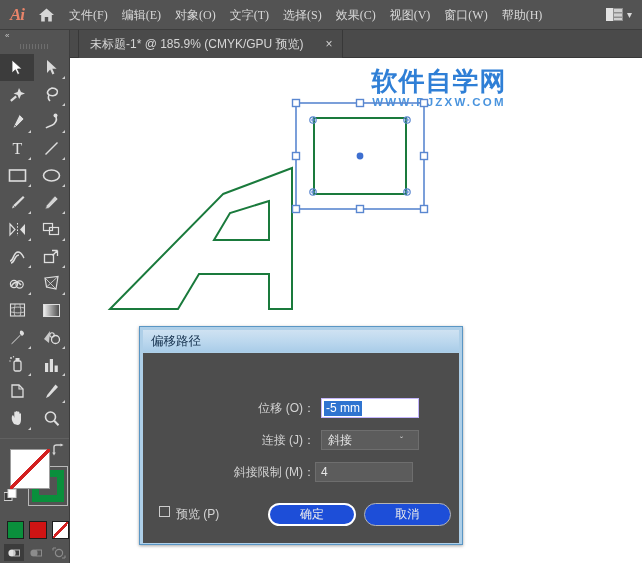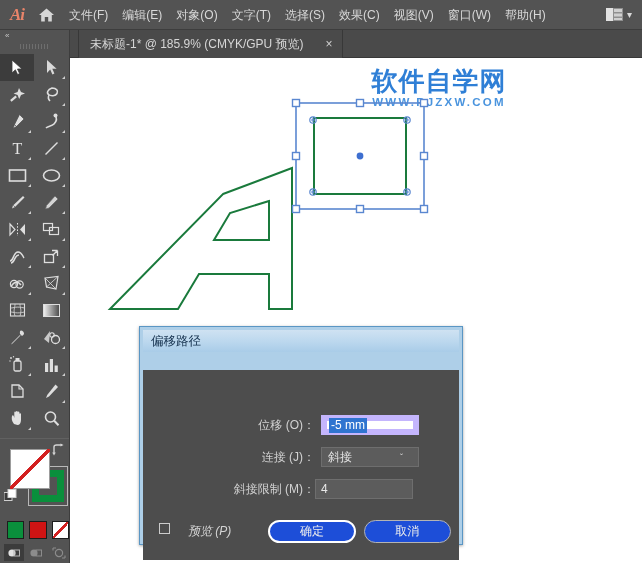--- a/index.html
+++ b/index.html
@@ -49,20 +49,21 @@
     display: flex; align-items: center; justify-content: center;
   }
   .menu-item {
     color: #d8d8d8;
     font-size: 12px;
     padding: 0 7px;
     height: 30px;
     line-height: 30px;
     white-space: nowrap;
     cursor: default;
+    font-family: Liberation Serif, serif;
   }
   #menubar-spacer { flex: 1; }
   #workspace-switcher {
     display: flex; align-items: center;
     gap: 4px;
     padding-right: 10px;
     height: 30px;
   }
   #ws-icon {
     width: 17px; height: 13px;
@@ -288,21 +289,21 @@
   #dlg-title {
     font-size: 12.5px;
     color: #14304d;
     white-space: nowrap;
   }
   #dlg-body {
     position: relative;
     height: 190px;
     background: #4d4d4d;
     box-sizing: border-box;
-    margin-top: 18px;
+    margin-top: 1px;
   }
   .form-row {
     position: absolute;
     display: flex;
     align-items: center;
     height: 22px;
   }
   .form-label {
     color: #d2d2d2;
     font-size: 12px;
@@ -311,21 +312,21 @@
   }
   .field {
     box-sizing: border-box;
     font-size: 12px;
   }
   #offset-row  { left: 0; top: 44px; width: 100%; }
   #offset-label { width: 172px; padding-right: 6px; }
   #offset-input {
     width: 98px; height: 20px;
     background: #ffffff;
-    border: 6px solid #c4b5fd;
+    border: 1px solid #c4b5fd;
     display: flex; align-items: center;
     padding-left: 2px;
   }
   #offset-value {
     background: #2f74d0;
     color: #ffffff;
     font-size: 12px;
     padding: 1px 2px 2px 2px;
     line-height: 1;
     white-space: pre;
@@ -354,23 +355,22 @@
   }
   #btn-row {
     position: absolute;
     left: 16px; top: 150px;
     width: 292px;
     display: flex;
     align-items: center;
   }
   #preview-check {
     display: flex; 
-    gap: 18px;
+    gap: 6px;
     width: 110px;
-    font-style: italic;
   }
   #preview-box {
     width: 11px; height: 11px;
     border: 1px solid #cccccc;
     background: #4d4d4d;
     box-sizing: border-box;
   }
   #preview-label { color: #d4d4d4; font-size: 12px; white-space: nowrap; }
   .dlg-btn {
     width: 88px; height: 23px;

